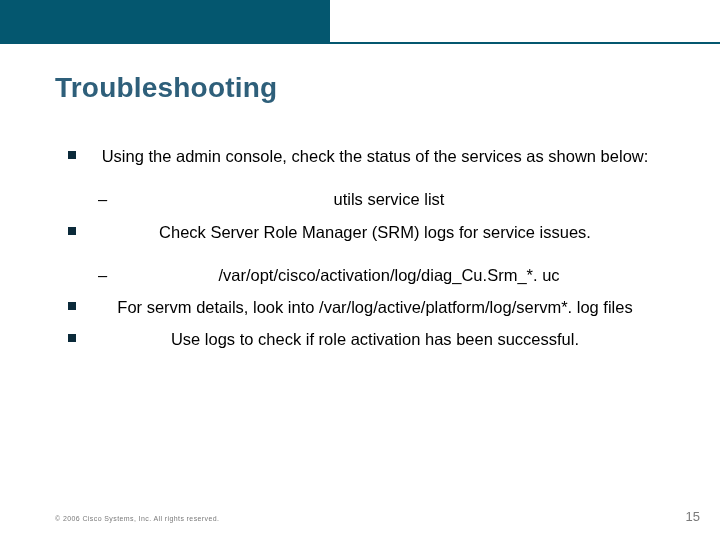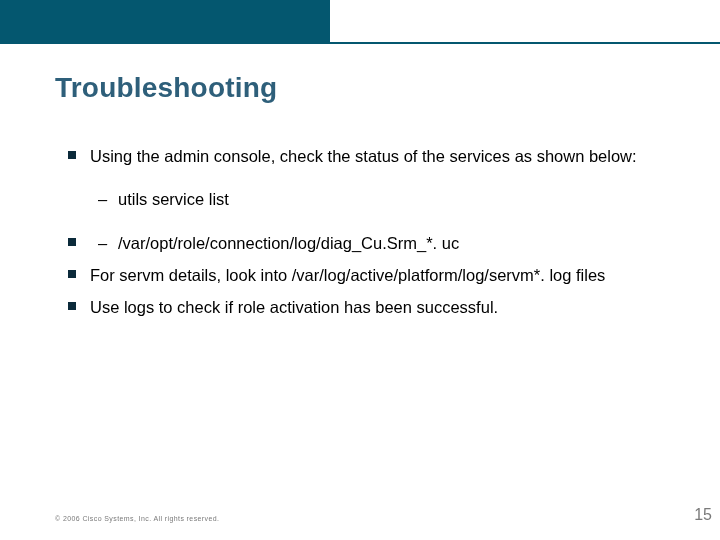--- a/index.html
+++ b/index.html
@@ -1,15 +1,15 @@
 <!DOCTYPE html>
 <html><head>
 <meta charset="utf-8">
 <style>
-  * { margin: 0; padding: 0; box-sizing: border-box; }
+  * { margin: 0; padding: 0; box-sizing: border-box; text-align: center; }
   html, body { width: 720px; height: 540px; }
   body {
     font-family: Arial, Helvetica, sans-serif;
     background: #ffffff;
     position: relative;
     overflow: hidden;
   }
   .top-bar {
     position: absolute;
     top: 0; left: 0;
@@ -79,23 +79,23 @@
   .footer-left {
     position: absolute;
     left: 55px;
     bottom: 18px;
     font-size: 7px;
     color: #7a7a7a;
     letter-spacing: 0.4px;
   }
   .footer-right {
     position: absolute;
-    right: 8px;
+    right: 20px;
     bottom: 16px;
-    font-size: 16px;
+    font-size: 13px;
     color: #7a7a7a;
   }
 </style>
 </head>
 <body>
 
 <div class="top-bar"></div>
 <div class="top-line"></div>
 
 <h1 class="title">Troubleshooting</h1>
@@ -104,23 +104,24 @@
   <ul class="lvl1">
     <li>
       <span>Using the admin console, check the status of the services as shown below:</span>
       <ul class="lvl2">
         <li>
           <span>utils service list</span>
         </li>
       </ul>
     </li>
     <li>
+      <span>Check Server Role Manager (SRM) logs for service issues.</span>
       <ul class="lvl2">
         <li>
-          <span>/var/opt/role/connection/log/diag_Cu.Srm_*. uc</span>
+          <span>/var/opt/cisco/activation/log/diag_Cu.Srm_*. uc</span>
         </li>
       </ul>
     </li>
     <li>
       <span>For servm details, look into /var/log/active/platform/log/servm*. log files</span>
     </li>
     <li>
       <span>Use logs to check if role activation has been successful.</span>
     </li>
   </ul>

